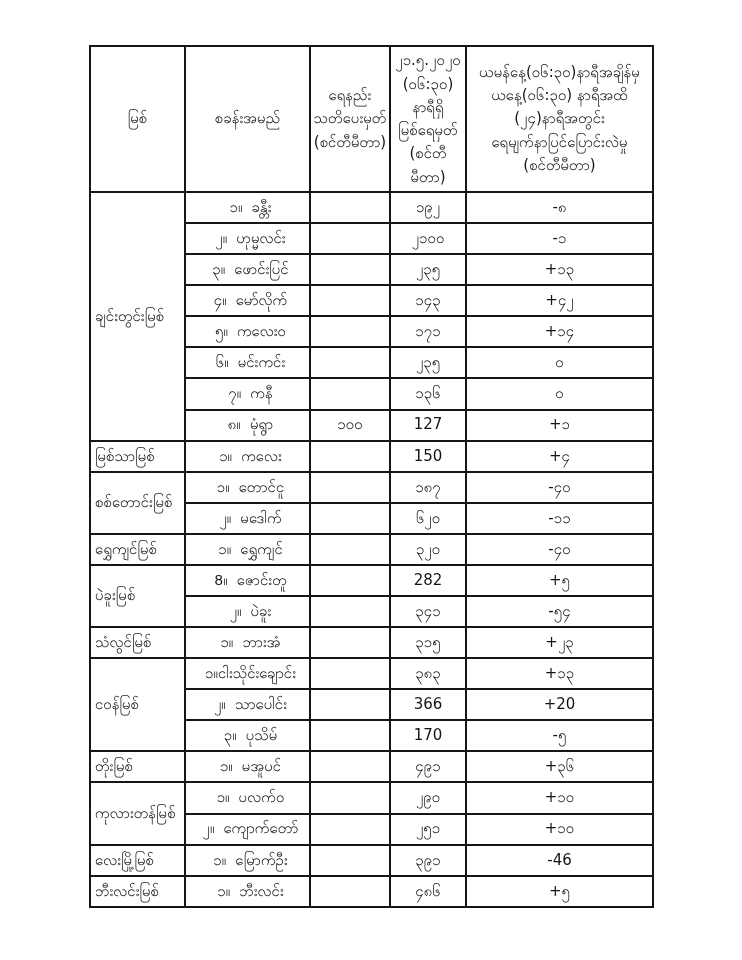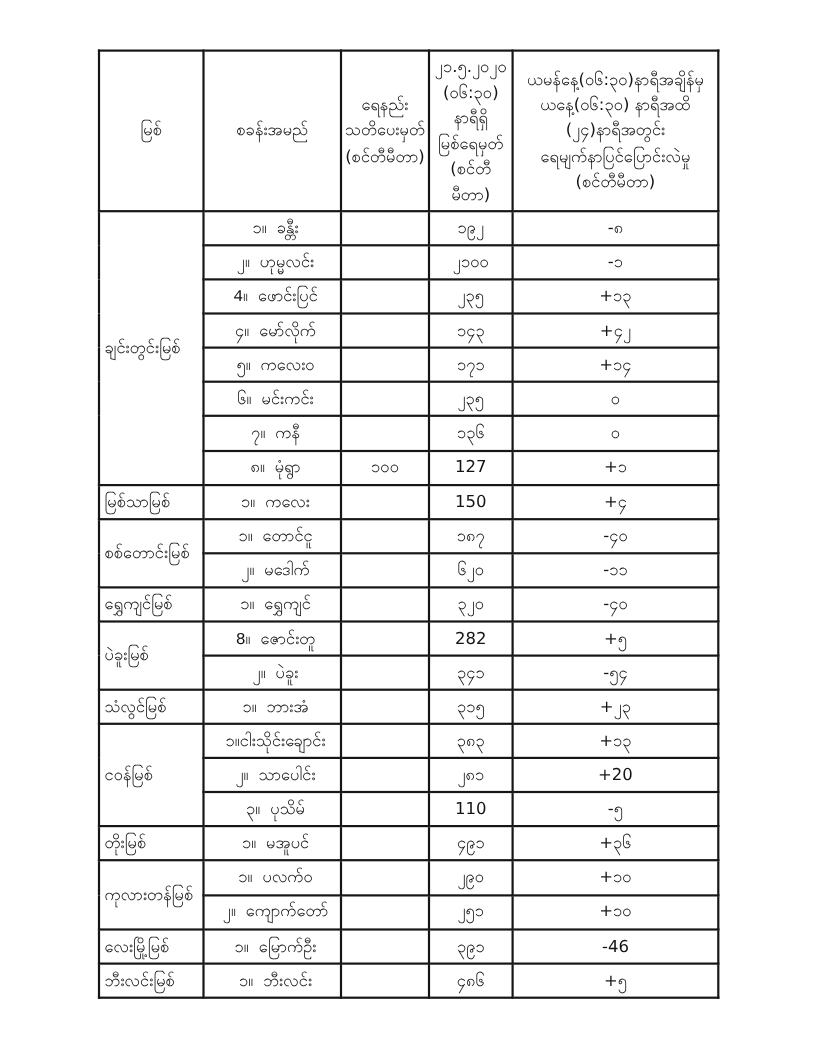--- a/index.html
+++ b/index.html
@@ -101,21 +101,21 @@
           <td class="num">၁၉၂</td>
           <td class="num">-၈</td>
         </tr>
         <tr>
           <td class="station">၂။ ဟုမ္မလင်း</td>
           <td class="num"></td>
           <td class="num">၂၁၀၀</td>
           <td class="num">-၁</td>
         </tr>
         <tr>
-          <td class="station">4။ ဖောင်းပြင်</td>
+          <td class="station">၃။ ဖောင်းပြင်</td>
           <td class="num"></td>
           <td class="num">၂၃၅</td>
           <td class="num">+၁၃</td>
         </tr>
         <tr>
           <td class="station">၄။ မော်လိုက်</td>
           <td class="num"></td>
           <td class="num">၁၄၃</td>
           <td class="num">+၄၂</td>
         </tr>
@@ -193,27 +193,27 @@
         <tr>
           <td class="river" rowspan="3">ငဝန်မြစ်</td>
           <td class="station">၁။ငါးသိုင်းချောင်း</td>
           <td class="num"></td>
           <td class="num">၃၈၃</td>
           <td class="num">+၁၃</td>
         </tr>
         <tr>
           <td class="station">၂။ သာပေါင်း</td>
           <td class="num"></td>
-          <td class="num">၂၈၁</td>
+          <td class="num">366</td>
           <td class="num">+20</td>
         </tr>
         <tr>
           <td class="station">၃။ ပုသိမ်</td>
           <td class="num"></td>
-          <td class="num">110</td>
+          <td class="num">170</td>
           <td class="num">-၅</td>
         </tr>
         <tr>
           <td class="river" rowspan="1">တိုးမြစ်</td>
           <td class="station">၁။ မအူပင်</td>
           <td class="num"></td>
           <td class="num">၄၉၁</td>
           <td class="num">+၃၆</td>
         </tr>
         <tr>

